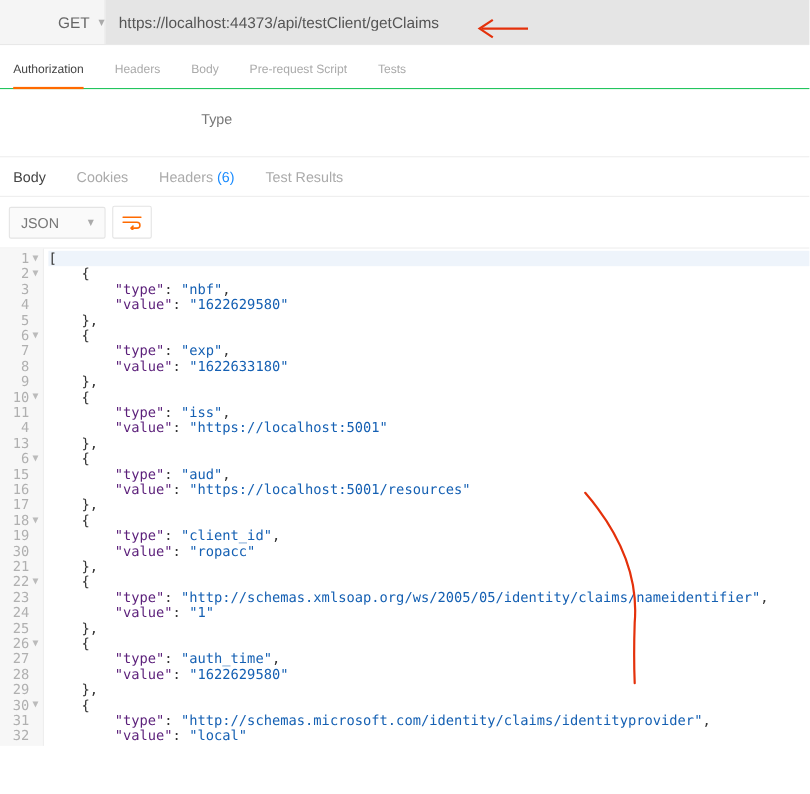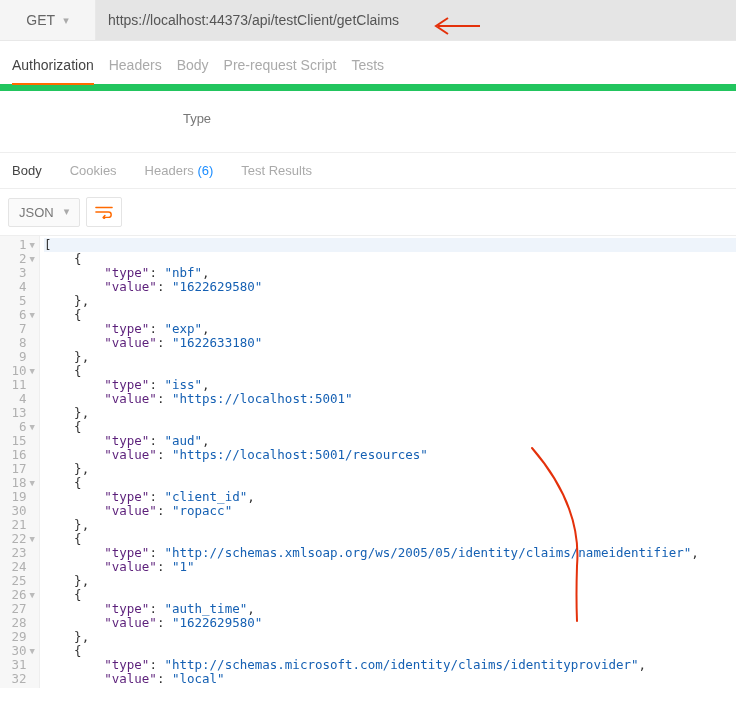--- a/index.html
+++ b/index.html
@@ -8,50 +8,50 @@
     font-size: 13px;
     color: #444;
     background: #fff;
     width: 736px;
     height: 722px;
     overflow: hidden;
     position: relative;
   }
   .top-row { display:flex; border-bottom:1px solid #e8e8e8; background:#fafafa; }
   .method-box {
-    width:96px; height:40px; display:flex; align-items:center; justify-content:center;
+    width:96px; height:40px; display:flex; align-items:center; justify-content:flex-end;
     gap:8px; border-right:1px solid #e8e8e8; color:#666; font-size:14px;
     background:#f5f5f5; cursor:pointer;
   }
   .method-chevron { color:#aaa; font-size:11px; }
   .url-box { flex:1; display:flex; align-items:center; padding:0 12px; font-size:14px; color:#555; background:#e5e5e5; border:none; outline:none; height:40px; }
   .arrow-annot { position:absolute; top:14px; left:430px; pointer-events:none; }
 
-  .req-tabs { display:flex; gap:15px; padding:10px 12px 0 12px; border-bottom:7px solid #22c55e; font-size:14px; }
+  .req-tabs { display:flex; gap:28px; padding:10px 12px 0 12px; border-bottom:1px solid #22c55e; font-size:11px; }
   .req-tab { color:#aaa; padding:6px 0 10px 0; cursor:pointer; }
   .req-tab.active { color:#444; border-bottom:2px solid #ff6a00; margin-bottom:-1px; }
 
   .auth-panel { display:flex; align-items:center; padding:20px 12px 26px 12px; border-bottom:1px solid #eee;text-align:center; }
   .auth-type-label { width:370px; color:#777; font-size:13px; }
   .auth-dropdown {
     flex:1; height:36px; background:#f1f1f1; display:flex; align-items:center; padding:0 14px;
     color:#666; font-size:13px; cursor:pointer;
   }
 
   .resp-tabs { display:flex; gap:28px; padding:10px 12px; border-bottom:1px solid #eee; font-size:13px; align-items:center; }
   .resp-tab { color:#aaa; cursor:pointer; }
   .resp-tab.active { color:#444; }
   .resp-tab .count { color:#1a8cff; }
 
   .toolbar { display:flex; gap:6px; align-items:center; padding:8px 8px; border-bottom:1px solid #eee; }
   .tool-group { display:flex; border:1px solid #e4e4e4; border-radius:2px; overflow:hidden; }
   .tool-btn { padding:6px 12px; font-size:13px; color:#aaa; background:#fff; cursor:pointer; border-right:1px solid #eee; }
   .tool-btn:last-child { border-right:none; }
   .tool-btn.active { color:#555; background:#fafafa; }
-  .fmt-box { border:1px solid #e4e4e4; border-radius:2px; padding:6px 10px; font-size:13px; color:#777; display:flex; align-items:flex-start; gap:10px; background:#fafafa; cursor:pointer; }
+  .fmt-box { border:1px solid #e4e4e4; border-radius:2px; padding:6px 10px; font-size:13px; color:#777; display:flex; align-items:flex-start; gap:26px; background:#fafafa; cursor:pointer; }
   .wrap-box { border:1px solid #e4e4e4; border-radius:2px; width:36px; height:30px; display:flex; align-items:center; justify-content:center; cursor:pointer; }
   .wrap-icon-svg { width:18px; height:14px; }
 
   .code-area { display:flex; font-family: Consolas, Menlo, monospace; font-size:12.5px; line-height:14px; }
   .gutter { width:40px; background:#f7f7f7; color:#b0b0b0; text-align:right; padding:2px 4px 2px 0; border-right:1px solid #eee; user-select:none; }
   .gutter .gline { height:14px; display:flex; justify-content:flex-end; align-items:center; gap:3px; }
   .gutter .fold { color:#bbb; font-size:9px; }
   .code { flex:1; padding:2px 0 2px 4px; white-space:pre; color:#333; position:relative; }
   .cline { height:14px; }
   .cline.hl { background:#eef4fb; }

